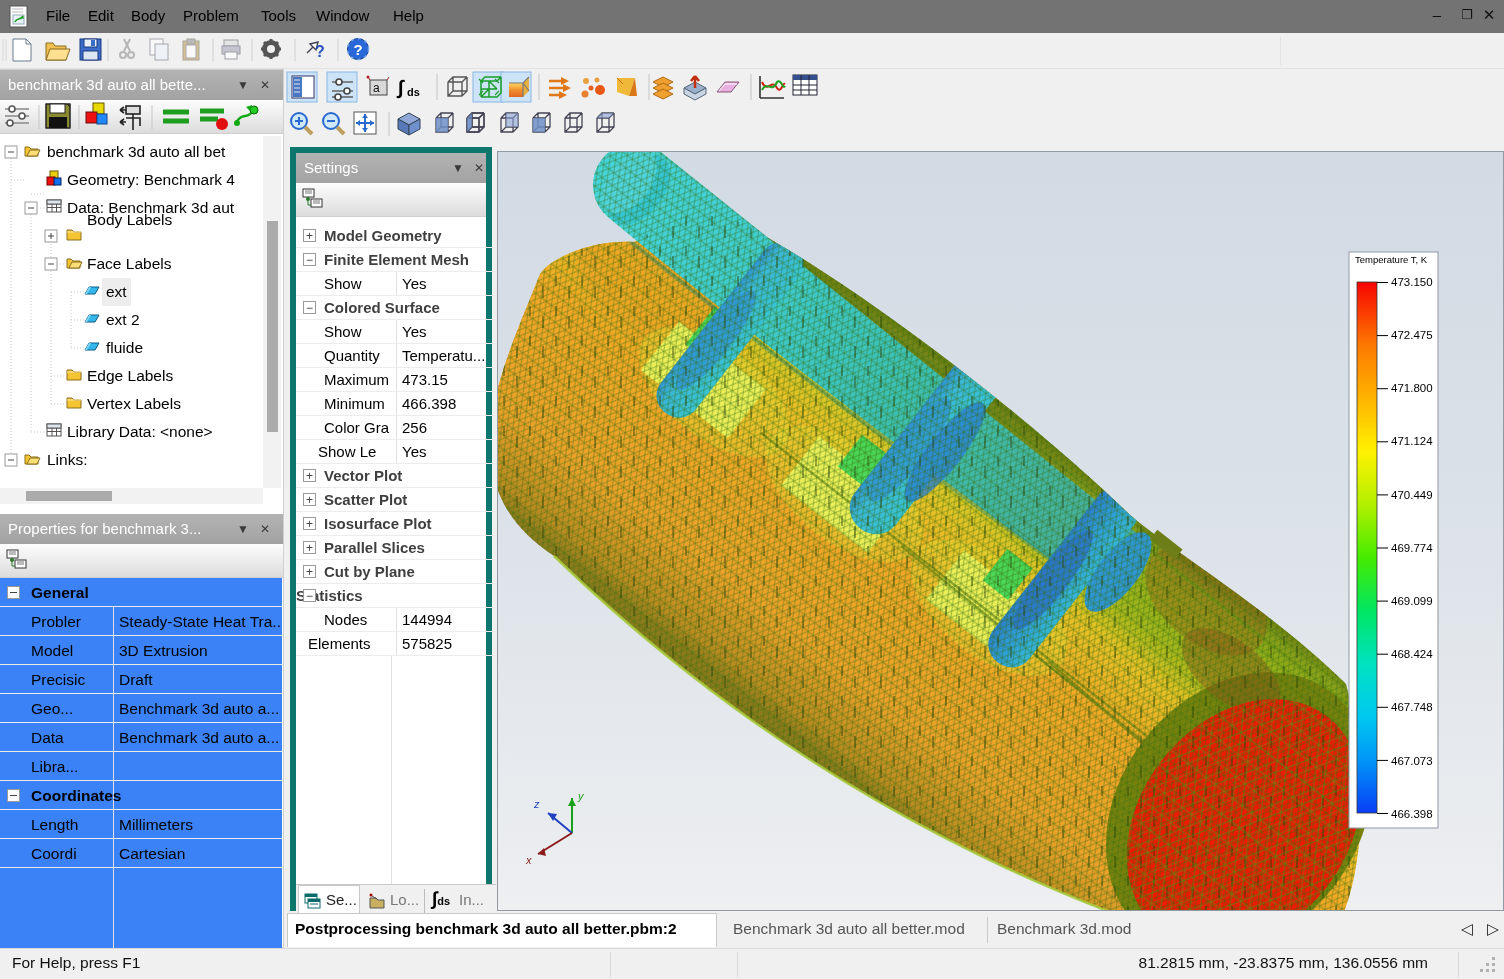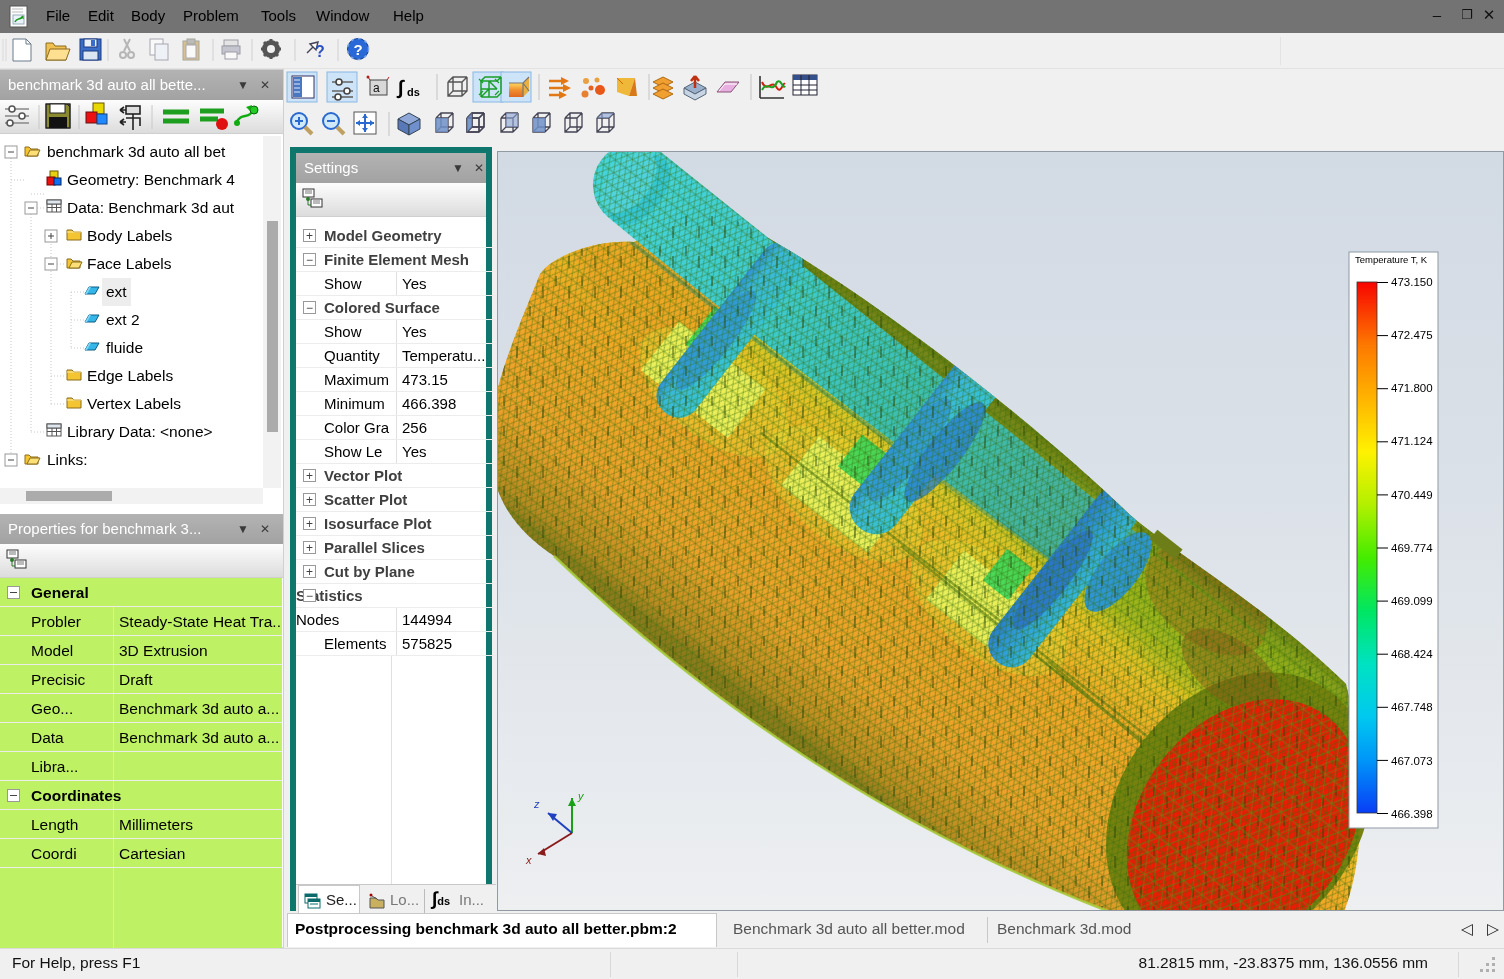--- a/index.html
+++ b/index.html
@@ -16,21 +16,21 @@
 .ptools{position:absolute;width:100%;height:34px;background:linear-gradient(#fdfdfd,#dcdcdc);border-bottom:1px solid #cfcfcf;}
 
 #leftdock{left:0;top:69px;width:284px;height:879px;background:#fff;border:1px solid #d0d0d0;border-left:none;}
 #tree{left:0;top:66px;width:263px;height:352px;background:#fff;font-size:15.5px;color:#000;overflow:hidden;}
 .trow{position:absolute;height:28px;line-height:28px;white-space:nowrap;}
 #vscroll{left:263px;top:66px;width:18px;height:352px;background:#f2f2f2;}
 #vthumb{left:267px;top:151px;width:11px;height:211px;background:#ababab;}
 #hscroll{left:0;top:418px;width:263px;height:16px;background:#f2f2f2;}
 #hthumb{left:26px;top:421px;width:86px;height:10px;background:#ababab;}
 
-.grid{position:absolute;background:#bef264;font-size:15.5px;color:#000;}
+.grid{position:absolute;background:#3b82f6;font-size:15.5px;color:#000;}
 .grow{position:absolute;left:0;width:100%;border-bottom:1px solid #ececec;white-space:nowrap;overflow:hidden;}
 .gname{position:absolute;left:31px;top:0;}
 .gval{position:absolute;top:0;}
 .gsec{font-weight:bold;}
 .gdiv{position:absolute;width:1px;background:#e0e0e0;}
 
 #rightdock{left:285px;top:69px;width:1219px;height:879px;background:#f0f0f0;}
 
 #settings{left:5px;top:78px;width:202px;height:764px;background:#fff;border:6px solid #0f766e;}
 #stable{position:absolute;left:0;top:71px;width:200px;font-size:15px;}
@@ -195,21 +195,21 @@
             </g>
         <g id="pgram">
               <path d="M1 11 L5 4 L15 4 L11 11 Z" fill="#35b6e8" stroke="#0d5d86"></path>
               <path d="M1 11 L5 4 L7 4 L3 11Z" fill="#7fd7f5"></path>
             </g>
       </defs>
         </svg>
       <div class="trow" style="left:47px;top:2px">benchmark 3d auto all bet</div>
       <div class="trow" style="left:67px;top:30px">Geometry: Benchmark 4</div>
       <div class="trow" style="left:67px;top:58px">Data: Benchmark 3d aut</div>
-      <div class="trow" style="left:87px;top:86px">Body Labels</div>
+      <div class="trow" style="left:87px;top:70px">Body Labels</div>
       <div class="trow" style="left:87px;top:114px">Face Labels</div>
       <div class="trow" style="left:106px;top:142px;background:#ededed;padding:0 4px;margin-left:-4px">ext</div>
       <div class="trow" style="left:106px;top:170px">ext 2</div>
       <div class="trow" style="left:106px;top:198px">fluide</div>
       <div class="trow" style="left:87px;top:226px">Edge Labels</div>
       <div class="trow" style="left:87px;top:254px">Vertex Labels</div>
       <div class="trow" style="left:67px;top:282px">Library Data: &lt;none&gt;</div>
       <div class="trow" style="left:47px;top:310px">Links:</div>
       <svg class="abs" style="left:0;top:0" width="263" height="420" viewBox="0 0 263 420">
         <g fill="none" stroke="#c8c8c8" stroke-dasharray="1 2">
@@ -445,29 +445,29 @@
       <div class="abs" id="stable">
         <div class="srow" style="top:0"><i class="sexp">+</i><b style="margin-left:28px">Model Geometry</b></div>
         <div class="srow" style="top:24px"><i class="sexp">−</i><b style="margin-left:28px">Finite Element Mesh</b></div>
         <div class="srow" style="top:48px"><span style="margin-left:28px">Show</span><em>Yes</em></div>
         <div class="srow" style="top:72px"><i class="sexp">−</i><b style="margin-left:28px">Colored Surface</b></div>
         <div class="srow" style="top:96px"><span style="margin-left:28px">Show</span><em>Yes</em></div>
         <div class="srow" style="top:120px"><span style="margin-left:28px">Quantity</span><em>Temperatu...</em></div>
         <div class="srow" style="top:144px"><span style="margin-left:28px">Maximum</span><em>473.15</em></div>
         <div class="srow" style="top:168px"><span style="margin-left:28px">Minimum</span><em>466.398</em></div>
         <div class="srow" style="top:192px"><span style="margin-left:28px">Color Gra</span><em>256</em></div>
-        <div class="srow" style="top:216px"><span style="margin-left:28px">Show Le</span><em>Yes</em></div>
+        <div class="srow" style="top:216px"><span style="margin-left:22px">Show Le</span><em>Yes</em></div>
         <div class="srow" style="top:240px"><i class="sexp">+</i><b style="margin-left:28px">Vector Plot</b></div>
         <div class="srow" style="top:264px"><i class="sexp">+</i><b style="margin-left:28px">Scatter Plot</b></div>
         <div class="srow" style="top:288px"><i class="sexp">+</i><b style="margin-left:28px">Isosurface Plot</b></div>
         <div class="srow" style="top:312px"><i class="sexp">+</i><b style="margin-left:28px">Parallel Slices</b></div>
         <div class="srow" style="top:336px"><i class="sexp">+</i><b style="margin-left:28px">Cut by Plane</b></div>
         <div class="srow" style="top:360px"><i class="sexp">−</i><b style="">Statistics</b></div>
-        <div class="srow" style="top:384px"><span style="">Nodes</span><em>144994</em></div>
-        <div class="srow" style="top:408px"><span style="margin-left:28px">Elements</span><em>575825</em></div>
+        <div class="srow" style="top:384px"><span style="margin-left:28px">Nodes</span><em>144994</em></div>
+        <div class="srow" style="top:408px"><span style="margin-left:12px">Elements</span><em>575825</em></div>
         <div class="abs" style="left:95px;top:432px;width:1px;height:228px;background:#e0e0e0"></div>
       </div>
       <div class="abs" id="stabs">
         <div class="abs" style="left:2px;top:0;width:62px;height:33px;background:#fff;border:1px solid #c8c8c8;border-bottom:none"></div>
         <svg class="abs" style="left:8px;top:7px" width="18" height="18" viewBox="0 0 18 18">
             <rect x="1" y="2" width="12" height="9" fill="#fff" stroke="#0b6a6a"></rect>
             <rect x="1" y="2" width="12" height="3" fill="#0b6a6a"></rect>
             <rect x="4" y="7" width="12" height="9" fill="#fff" stroke="#0b6a6a"></rect>
             <rect x="4" y="7" width="12" height="3" fill="#0b6a6a"></rect>
             <path d="M6 12h8" stroke="#0b6a6a"></path>

